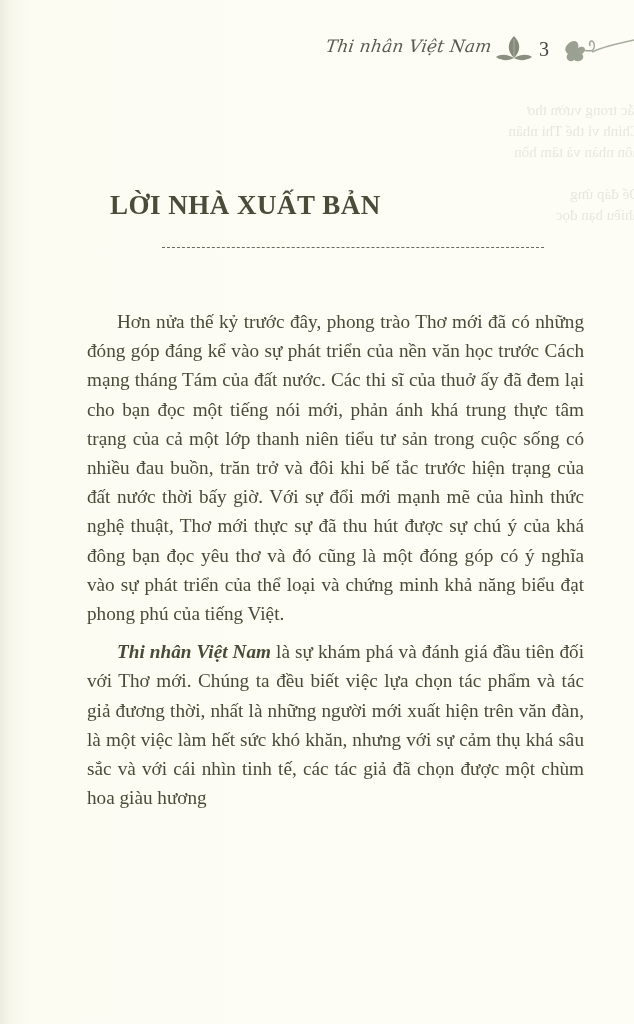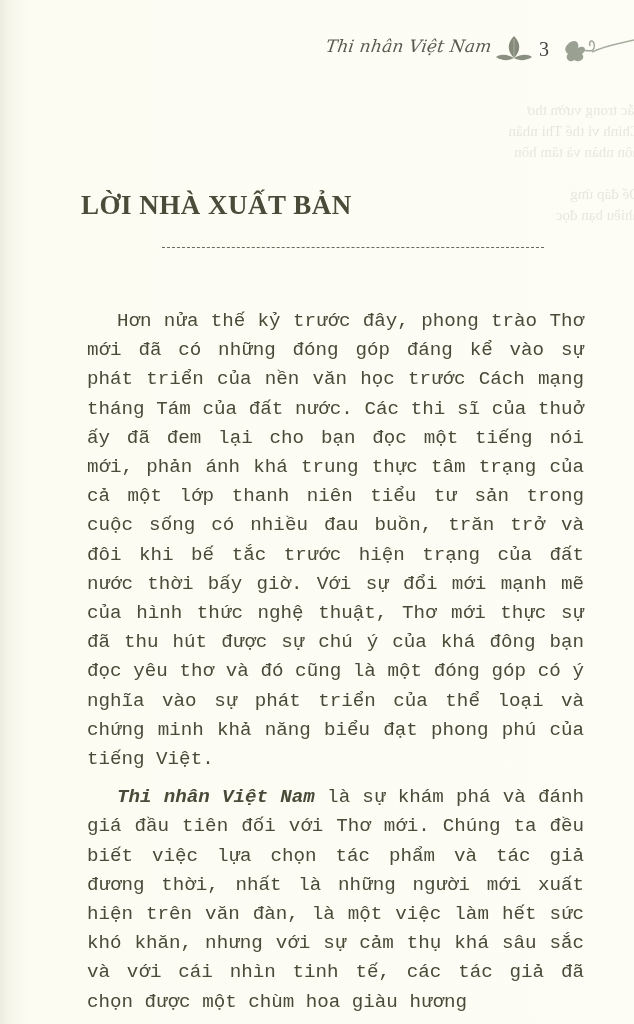--- a/index.html
+++ b/index.html
@@ -29,31 +29,31 @@
     transform: skewX(-8deg);
   }
   .leaf-icon { position: absolute; left: 180px; top: 4px; }
   .page-number {
     position: absolute; left: 225px; top: 8px;
     font-family: "Liberation Serif", serif; font-size: 20px; color: #444;
   }
   .vine-icon { position: absolute; left: 250px; top: 4px; }
   .title {
     position: absolute; left: 0; top: 190px; width: 634px;
-    text-align: left; padding-left: 81px; box-sizing: border-box;
+    text-align: left; padding-left: 110px; box-sizing: border-box;
     font-family: "Liberation Serif", serif; font-weight: bold;
     font-size: 27px; color: #4b4b3a; letter-spacing: 0.5px;
   }
   .rule {
     position: absolute; left: 162px; top: 247px; width: 382px; height: 0;
     border-top: 1px dashed #6a6a5c;
   }
   .body {
     position: absolute; left: 87px; top: 307px; width: 497px;
-    font-family: Liberation Mono, monospace; font-size: 19.2px; line-height: 29.2px;
+    font-family: Liberation Serif, serif; font-size: 19.2px; line-height: 29.2px;
     color: #4a4a38;
     text-align: justify;
   }
   .body p { margin: 0; text-indent: 30px; }
   .body p + p { margin-top: 9px; }
   .body em { font-weight: bold; font-style: italic; }
 </style>
 </head>
 <body>
 

